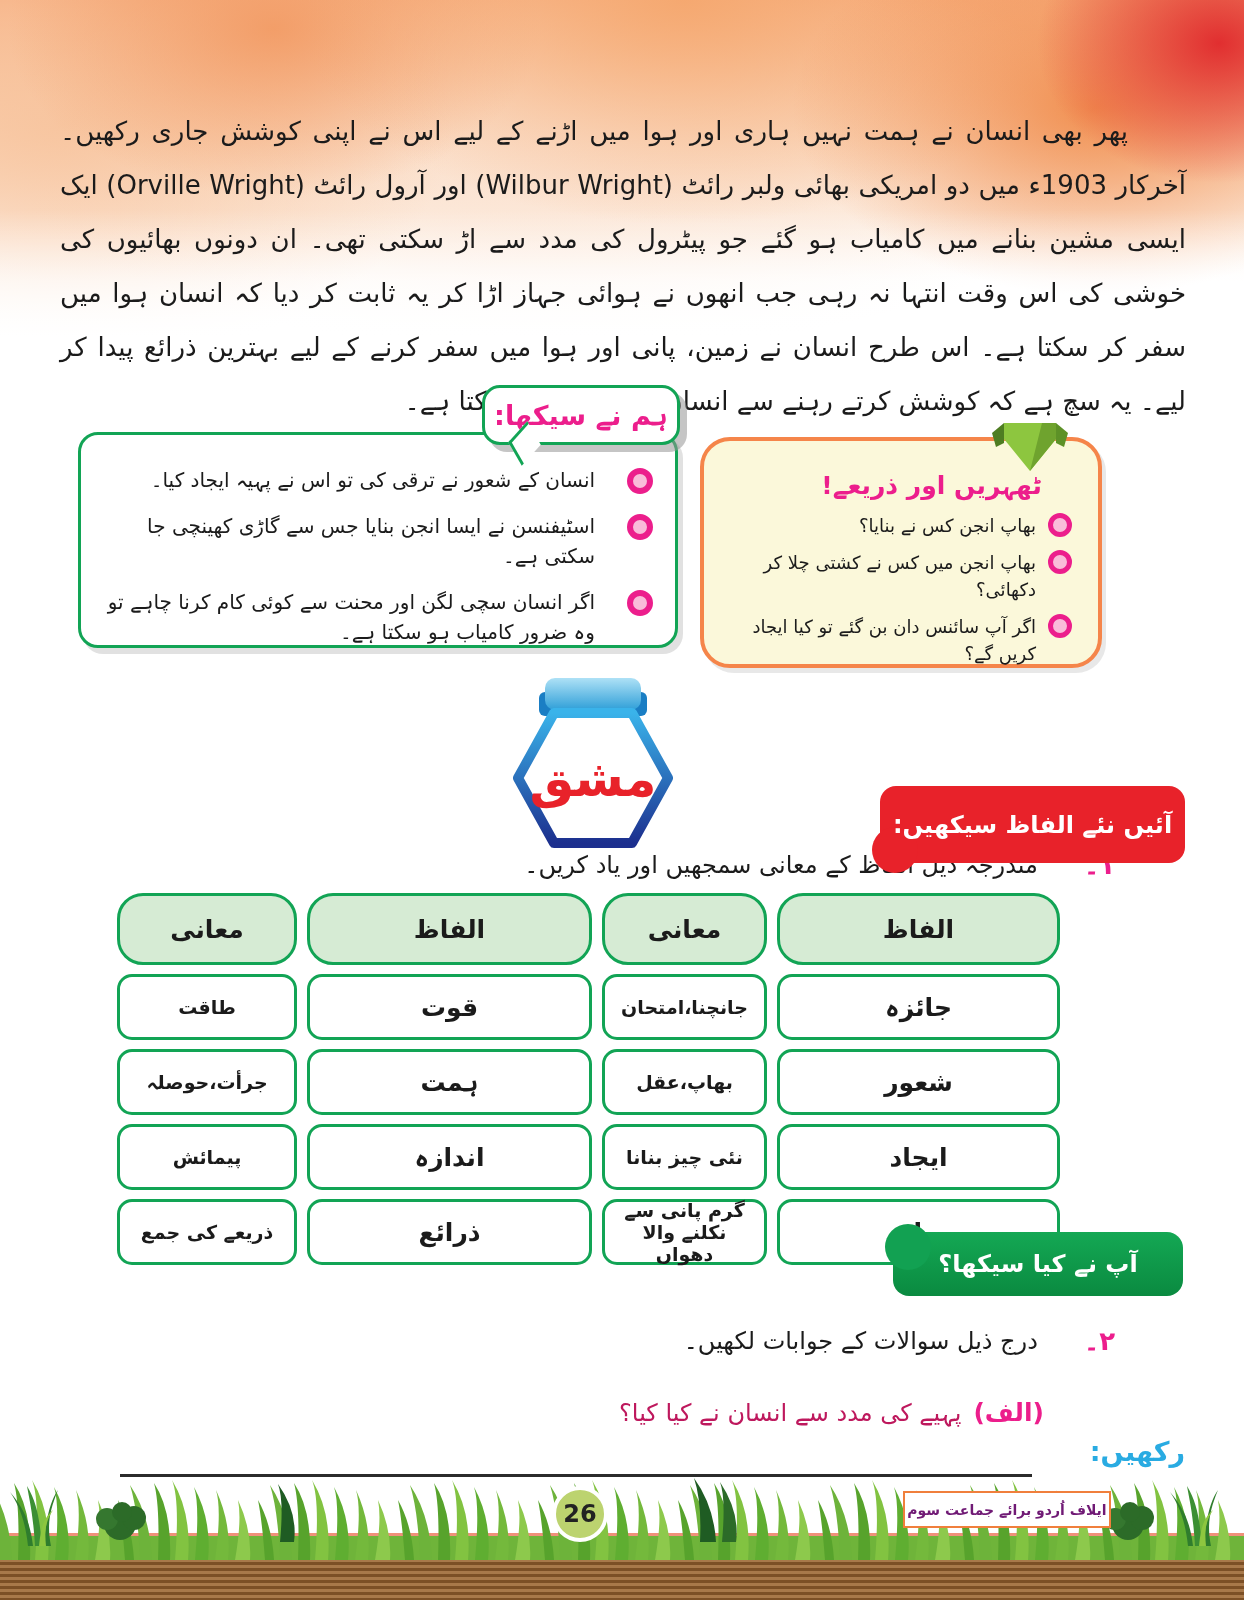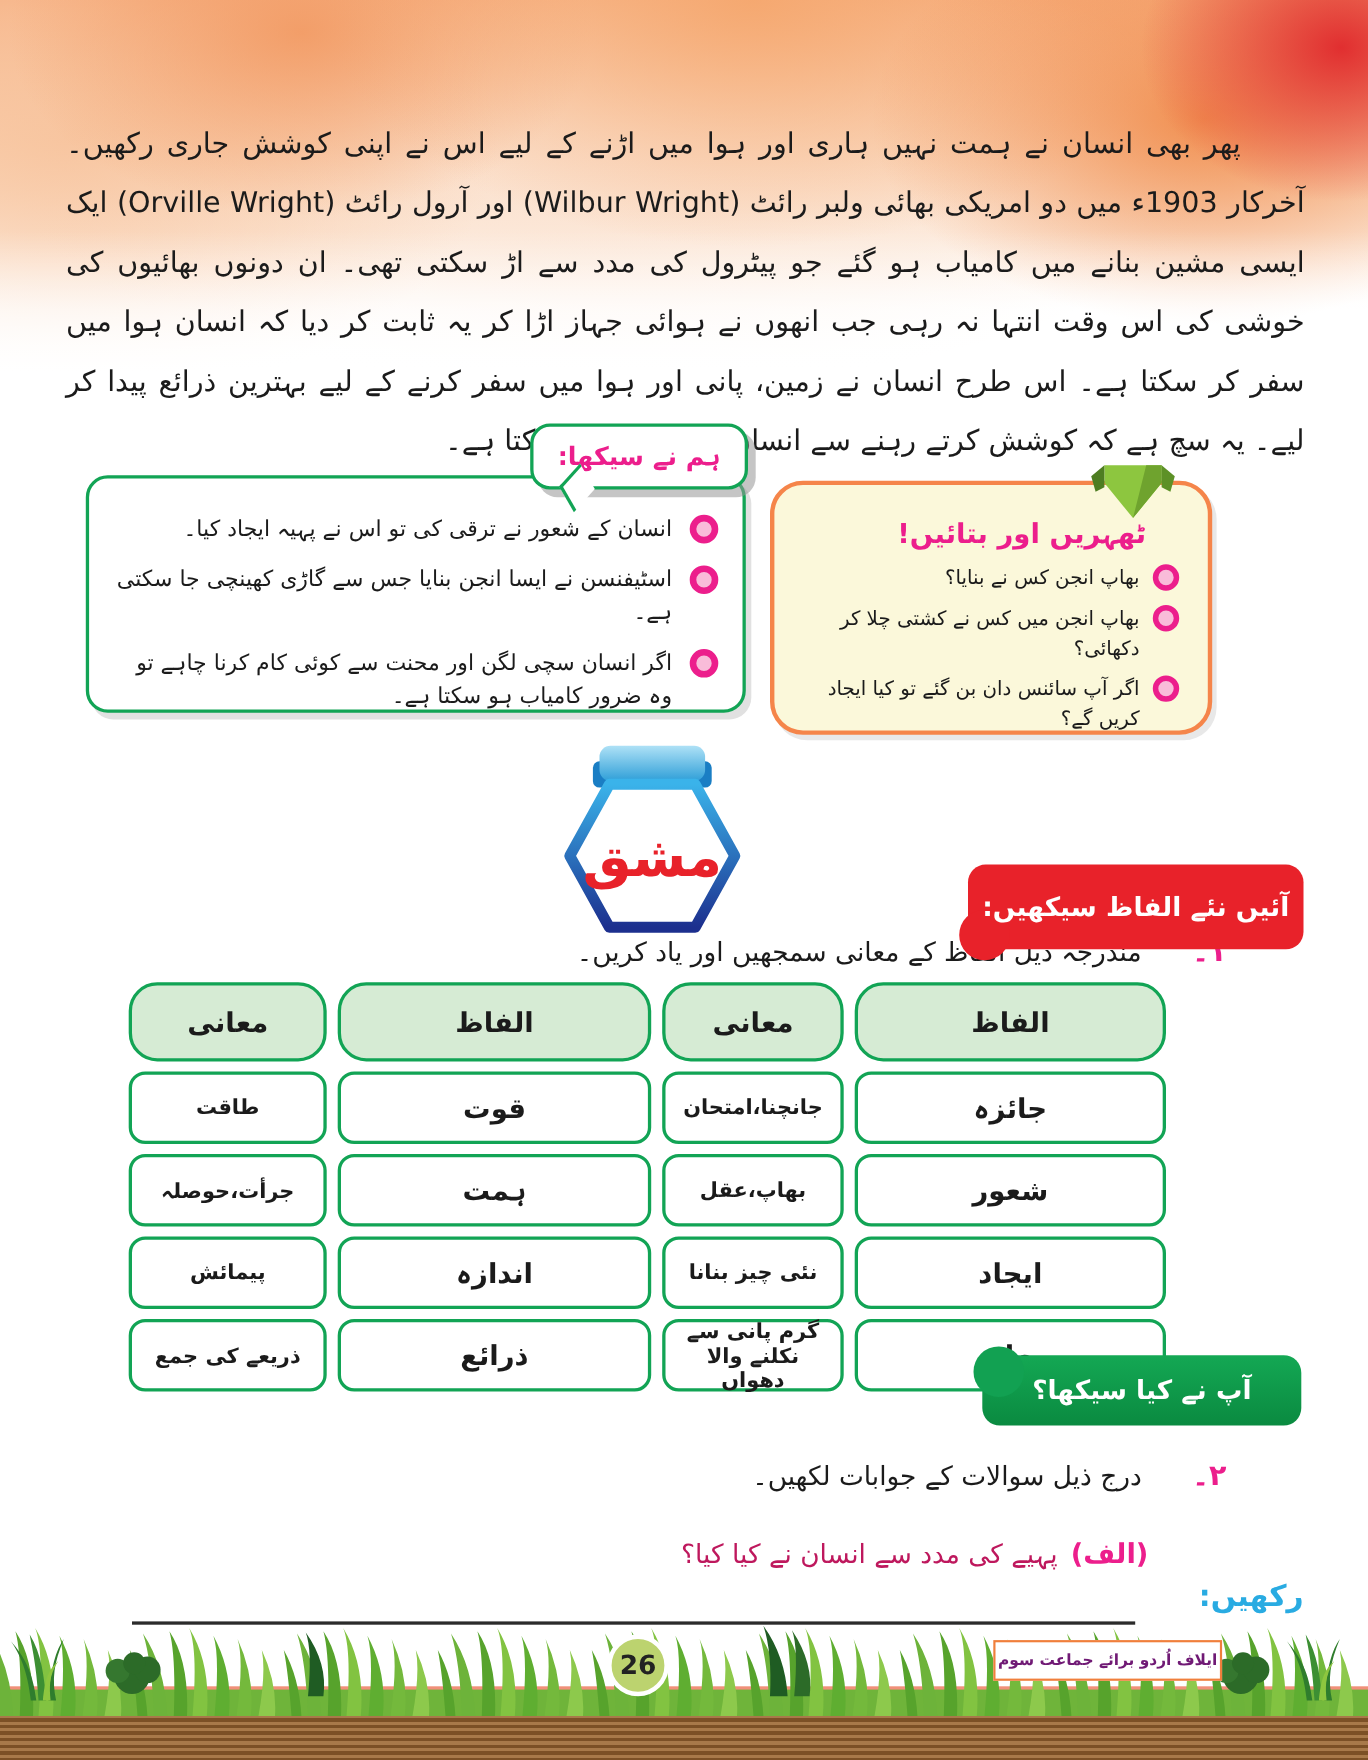--- a/index.html
+++ b/index.html
@@ -26,29 +26,29 @@
   
   .intro { position:absolute; top:104px; left:60px; width:1126px;
     direction:rtl; text-align:justify; font-size:26px; line-height:54px; color:#1b1b1b;
     text-indent:58px; }
 
   
   .bubble { position:absolute; top:385px; left:482px; width:198px; height:60px;
     background:#fff; border:3.5px solid #12a455; border-radius:18px;
     box-shadow:7px 7px 0 rgba(150,150,150,.55);
     display:flex; align-items:center; justify-content:center; z-index:3; }
-  .bubble-label { color:#ec1e8c; font-size:23px; font-weight:bold; direction:rtl;text-align:right; }
+  .bubble-label { color:#ec1e8c; font-size:27px; font-weight:bold; direction:rtl;text-align:right; }
   .bubble::after { content:""; position:absolute; left:26px; bottom:-15px; width:24px; height:24px;
     background:#fff; border-left:3.5px solid #12a455; border-bottom:3.5px solid #12a455;
     transform:rotate(60deg) skewX(18deg); }
   .learned-box { position:absolute; top:432px; left:78px; width:600px; height:216px;
     background:#fff; border:3.5px solid #12a455; border-radius:20px;
     box-shadow:5px 6px 0 rgba(170,170,170,.35);
     padding:30px 22px 14px 16px; display:flex; flex-direction:column; gap:16px; z-index:2; }
-  .item-row { direction:rtl; display:flex; align-items:flex-start; gap:16px; }
+  .item-row { direction:rtl; display:flex; align-items:flex-start; gap:32px; }
   .dot { flex:0 0 auto; width:26px; height:26px; border-radius:50%;
     background:#f9bcd9; border:6px solid #ec1e8c; margin-top:3px; }
   .item-text { font-size:20px; line-height:30px; color:#1b1b1b; }
 
   
   .pause-box { position:absolute; top:437px; left:700px; width:402px; height:231px;
     background:#fbf8da; border:4px solid #f5854a; border-radius:30px;
     box-shadow:4px 5px 0 rgba(180,180,180,.3);
     padding:30px 26px 12px 16px; z-index:2; }
   .pause-arrow { position:absolute; top:-22px; right:28px; width:80px; height:62px; }
@@ -141,21 +141,21 @@
     </div>
   </div>
 
   <div class="pause-box">
     <svg class="pause-arrow" viewBox="0 0 80 62">
       <polygon points="14,4 66,4 66,20 40,52 14,20" fill="#8dc63f"></polygon>
       <polygon points="52,4 66,4 66,20 40,52 46,28" fill="#6fa32e"></polygon>
       <polygon points="2,14 14,4 14,24 6,28" fill="#4e7d22"></polygon>
       <polygon points="78,14 66,4 66,24 74,28" fill="#5d9127"></polygon>
     </svg>
-    <div class="pause-title">ٹھہریں اور بتائیں!</div>
+    <div class="pause-title">ٹھہریں اور ذریعے!</div>
     <div class="item-row">
       <span class="dot"></span>
       <span class="item-text">بھاپ انجن کس نے بنایا؟</span>
     </div>
     <div class="item-row">
       <span class="dot"></span>
       <span class="item-text">بھاپ انجن میں کس نے کشتی چلا کر دکھائی؟</span>
     </div>
     <div class="item-row">
       <span class="dot"></span>

